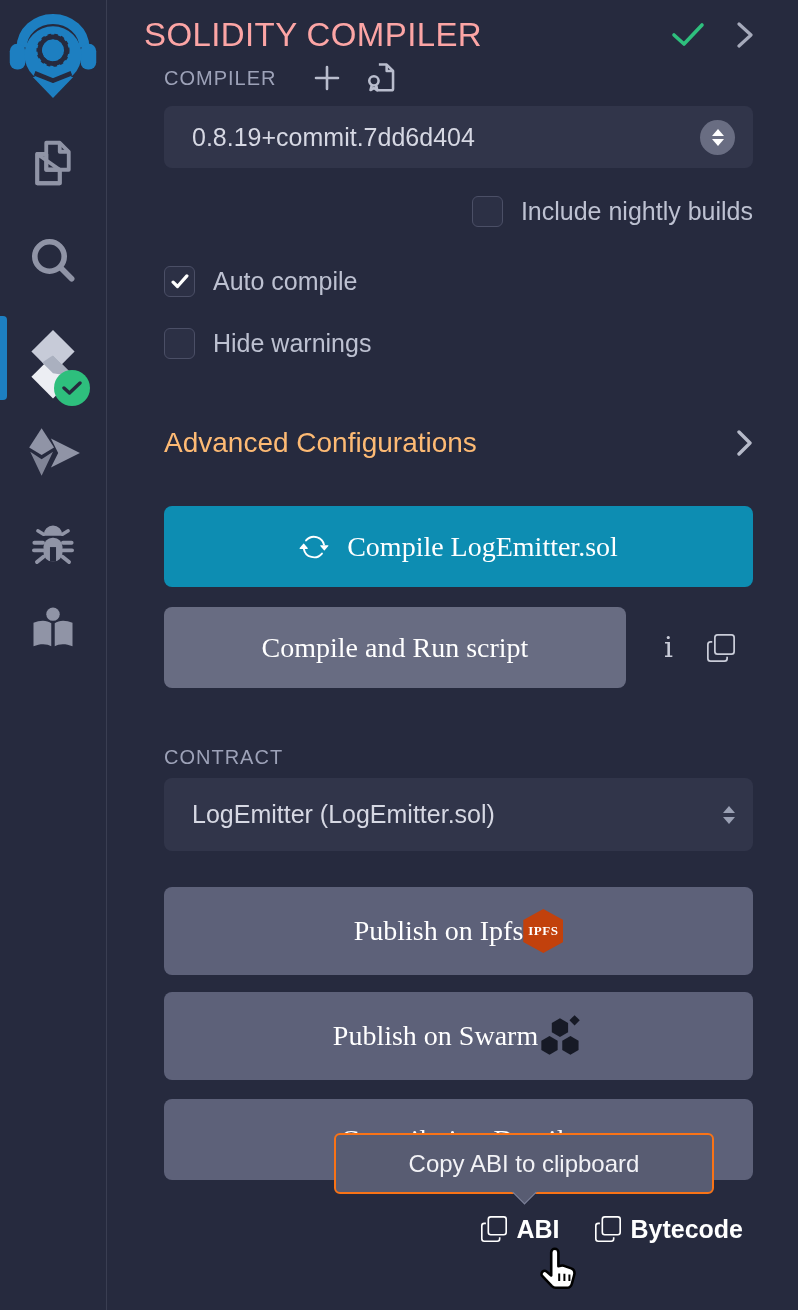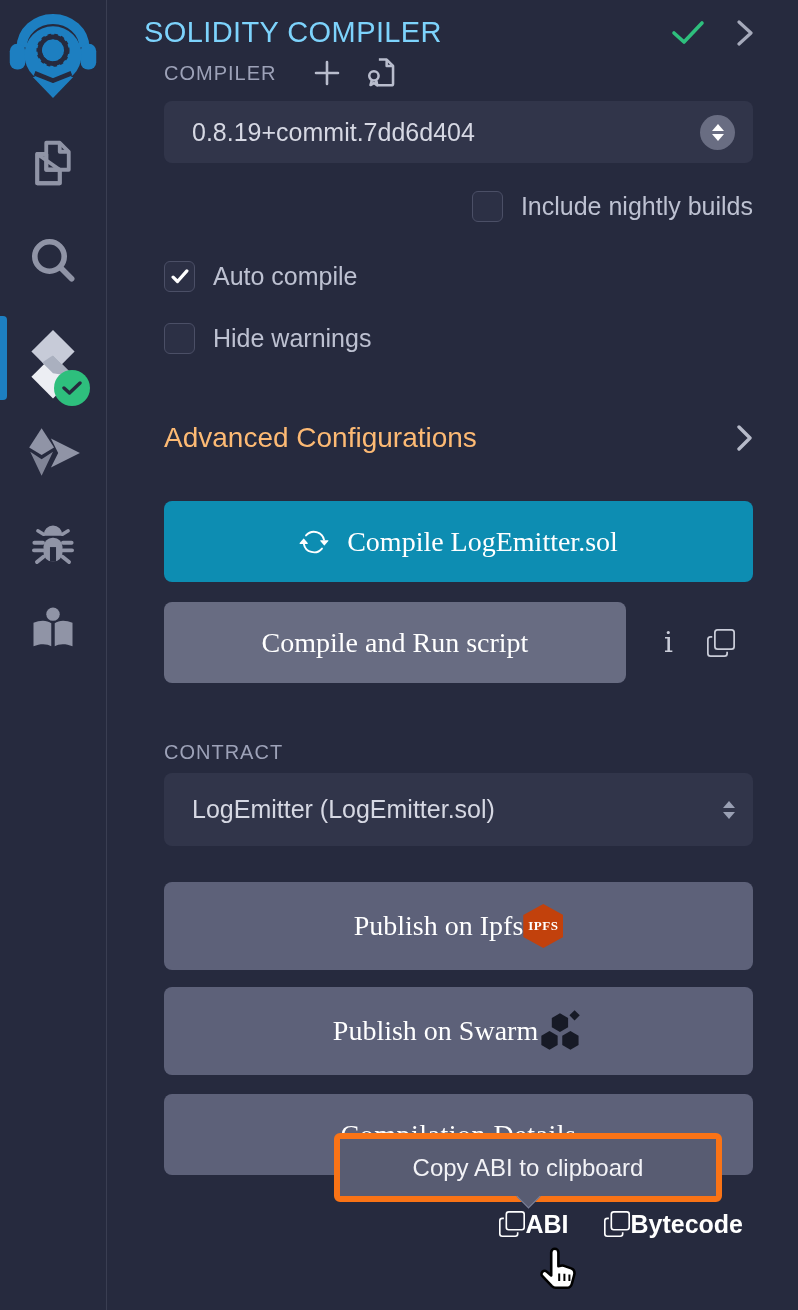--- a/index.html
+++ b/index.html
@@ -31,21 +31,21 @@
   }
   .status-badge{
     position:absolute;right:-2px;bottom:-2px;width:36px;height:36px;border-radius:50%;
     background:#2ebf7d;display:flex;align-items:center;justify-content:center;
   }
 
   
   .panel{flex:1;position:relative}
   .panel-header{display:flex;align-items:center;padding:16px 44px 0 37px}
   .panel-title{
-    flex:1;color:#7dd3fc;font-size:29px;font-weight:500;letter-spacing:.4px;white-space:nowrap;
+    flex:1;color:#fca5a5;font-size:33px;font-weight:500;letter-spacing:.4px;white-space:nowrap;
   }
   .hdr-check{margin-right:32px}
   .content{padding:0 45px 0 57px}
 
   .section-label-row{display:flex;align-items:center;margin-top:8px;height:32px}
   .section-label{
     color:#9da2b8;font-size:20px;font-weight:500;letter-spacing:1px;
   }
   .label-icons{display:flex;align-items:center;margin-left:36px;gap:22px}
 
@@ -111,35 +111,35 @@
   }
   .ipfs-badge{
     width:40px;height:44px;flex:none;background:#c2410c;
     clip-path:polygon(50% 0,100% 25%,100% 75%,50% 100%,0 75%,0 25%);
     display:flex;align-items:center;justify-content:center;
     color:#fff;font-size:13px;font-weight:bold;letter-spacing:.5px;
   }
 
   .tooltip{
     position:absolute;left:227px;top:1133px;width:376px;height:57px;z-index:5;
-    background:#585c72;border:6px solid #f97316;border-radius:6px;
+    background:#585c72;border:2px solid #f97316;border-radius:6px;
     display:flex;align-items:center;justify-content:center;
     color:#f2f2f6;font-size:24px;white-space:nowrap;
   }
   .tooltip::after{
     content:"";position:absolute;left:180px;bottom:-9px;width:16px;height:16px;
     background:#585c72;border-right:1px solid #7d819a;border-bottom:1px solid #7d819a;
     transform:rotate(45deg);
   }
 
   .footer-row{
     margin-top:31px;display:flex;align-items:center;justify-content:flex-end;gap:36px;
     padding-right:10px;height:36px;
   }
-  .copy-link{display:flex;align-items:center;gap:0;color:#fff;cursor:pointer}
+  .copy-link{display:flex;align-items:center;gap:9px;color:#fff;cursor:pointer}
   .copy-link .lbl{font-size:25px;font-weight:bold}
 
   .cursor{position:absolute;left:535px;top:1247px;z-index:9;pointer-events:none}
 </style>
 </head>
 <body>
 
 <div class="app">
 
   <div class="sidebar">

